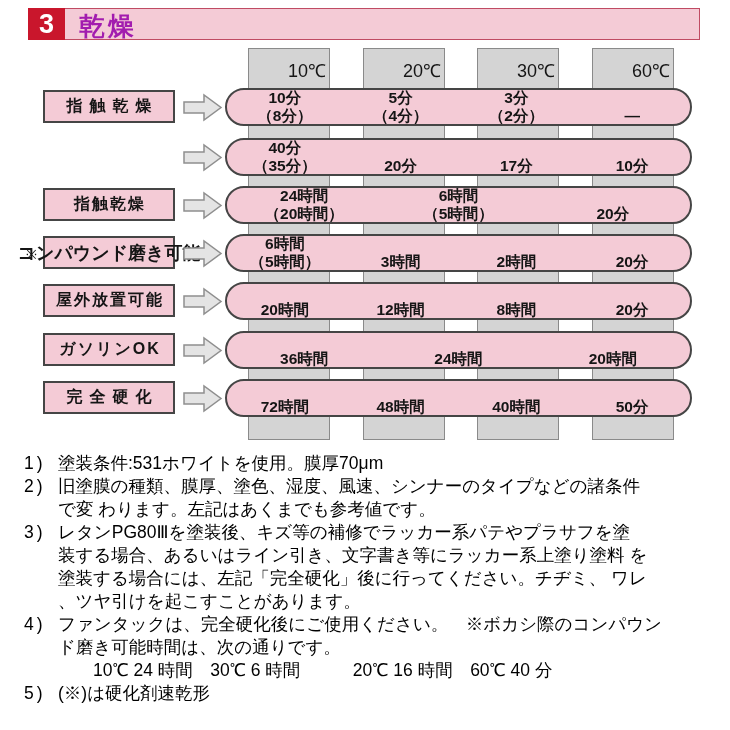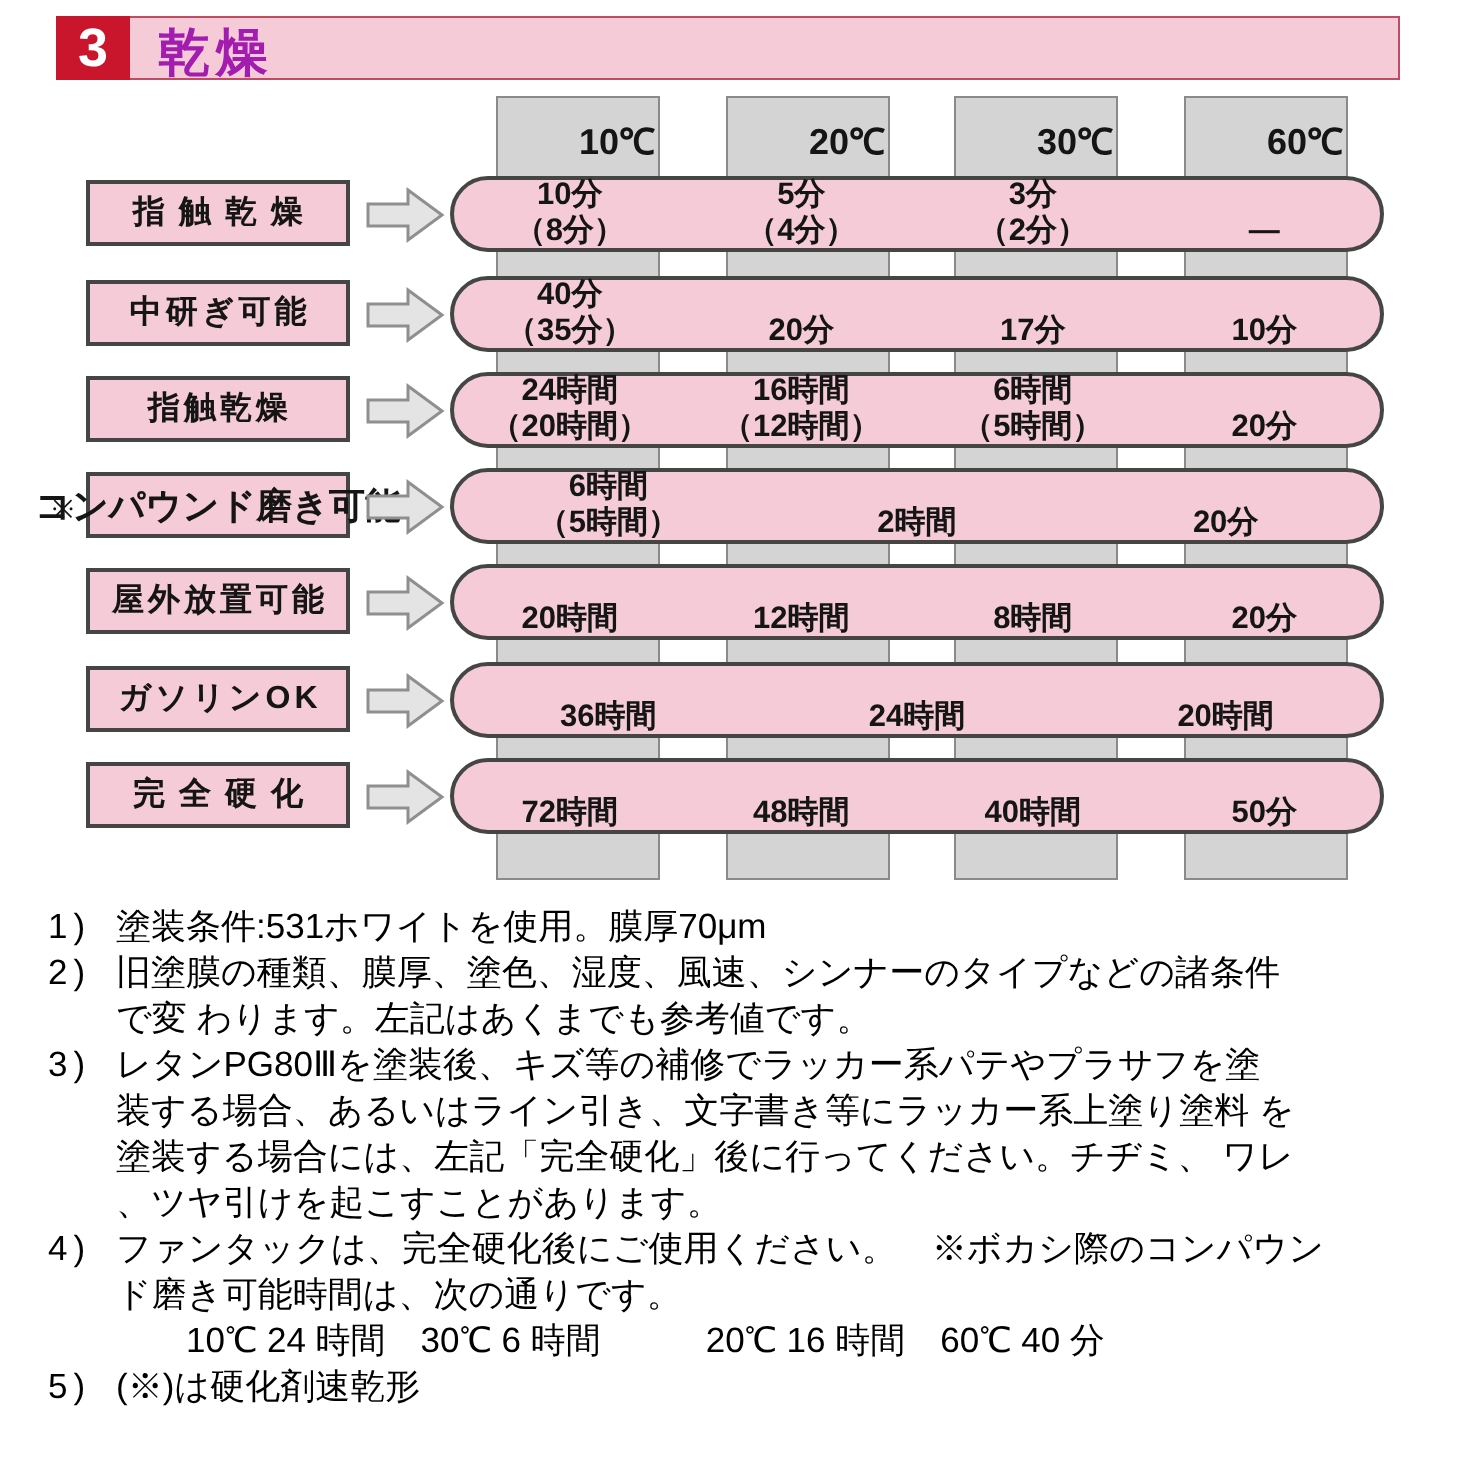--- a/index.html
+++ b/index.html
@@ -22,21 +22,21 @@
     position:absolute;left:79px;top:9px;font-size:26px;font-weight:bold;
     letter-spacing:3px;z-index:2;color:#a21caf;
   }
   
   .diagram{position:absolute;left:0;top:0;width:730px;height:450px;}
   .col{
     position:absolute;top:48px;height:392px;width:82px;
     background:#d4d4d4;border:1px solid #8a8a8a;box-sizing:border-box;
   }
   .col-header{
-    text-align:center;padding-top:9px;font-size:18px;font-weight:bold;color:#151515;padding-left:39px;
+    text-align:left;padding-top:9px;font-size:18px;font-weight:normal;color:#151515;padding-left:39px;
   }
   .rlabel{
     position:absolute;left:43px;width:132px;height:33px;
     background:#f4cbd6;border:2px solid #454545;box-sizing:border-box;
     display:flex;align-items:center;justify-content:center;
     font-weight:bold;font-size:16px;color:#151515;white-space:nowrap;
   }
   .rlabel.ls-wide{letter-spacing:7px;text-indent:7px;}
   .rlabel.ls-mid{letter-spacing:2px;text-indent:2px;}
   .rlabel.ls-small{font-size:18px;letter-spacing:0;}
@@ -96,54 +96,52 @@
     <div class="pill" style="top:88px">
       <div class="cell">10分
 （8分）</div>
       <div class="cell">5分
 （4分）</div>
       <div class="cell">3分
 （2分）</div>
       <div class="cell">—</div>
     </div>
 
-    <div class="rlabel ls-mid" style="top:140px">中研ぎ可能</div>
     <svg class="arrow" style="top:142px" viewBox="0 0 41 31">
         <polygon points="2,10 22,10 22,3 39,15.5 22,28 22,21 2,21" fill="#e4e4e4" stroke="#8f8f8f" stroke-width="1.5"></polygon>
       </svg>
     <div class="pill" style="top:138px">
       <div class="cell">40分
 （35分）</div>
       <div class="cell">20分</div>
       <div class="cell">17分</div>
       <div class="cell">10分</div>
     </div>
 
     <div class="rlabel ls-mid" style="top:188px">指触乾燥</div>
     <svg class="arrow" style="top:190px" viewBox="0 0 41 31">
         <polygon points="2,10 22,10 22,3 39,15.5 22,28 22,21 2,21" fill="#e4e4e4" stroke="#8f8f8f" stroke-width="1.5"></polygon>
       </svg>
     <div class="pill" style="top:186px">
       <div class="cell">24時間
 （20時間）</div>
-      <div class="cell">16時間
-（12時間）</div>
       <div class="cell">6時間
 （5時間）</div>
       <div class="cell">20分</div>
     </div>
 
     <div class="kome" style="top:245px">※</div>
     <div class="rlabel ls-small" style="top:236px">コンパウンド磨き可能</div>
     <svg class="arrow" style="top:238px" viewBox="0 0 41 31">
         <polygon points="2,10 22,10 22,3 39,15.5 22,28 22,21 2,21" fill="#e4e4e4" stroke="#8f8f8f" stroke-width="1.5"></polygon>
       </svg>
     <div class="pill" style="top:234px">
       <div class="cell">6時間
 （5時間）</div>
+      <div class="cell">3時間</div>
       <div class="cell">2時間</div>
       <div class="cell">20分</div>
     </div>
 
     <div class="rlabel ls-mid" style="top:284px">屋外放置可能</div>
     <svg class="arrow" style="top:286px" viewBox="0 0 41 31">
         <polygon points="2,10 22,10 22,3 39,15.5 22,28 22,21 2,21" fill="#e4e4e4" stroke="#8f8f8f" stroke-width="1.5"></polygon>
       </svg>
     <div class="pill" style="top:282px">
       <div class="cell">20時間</div>

